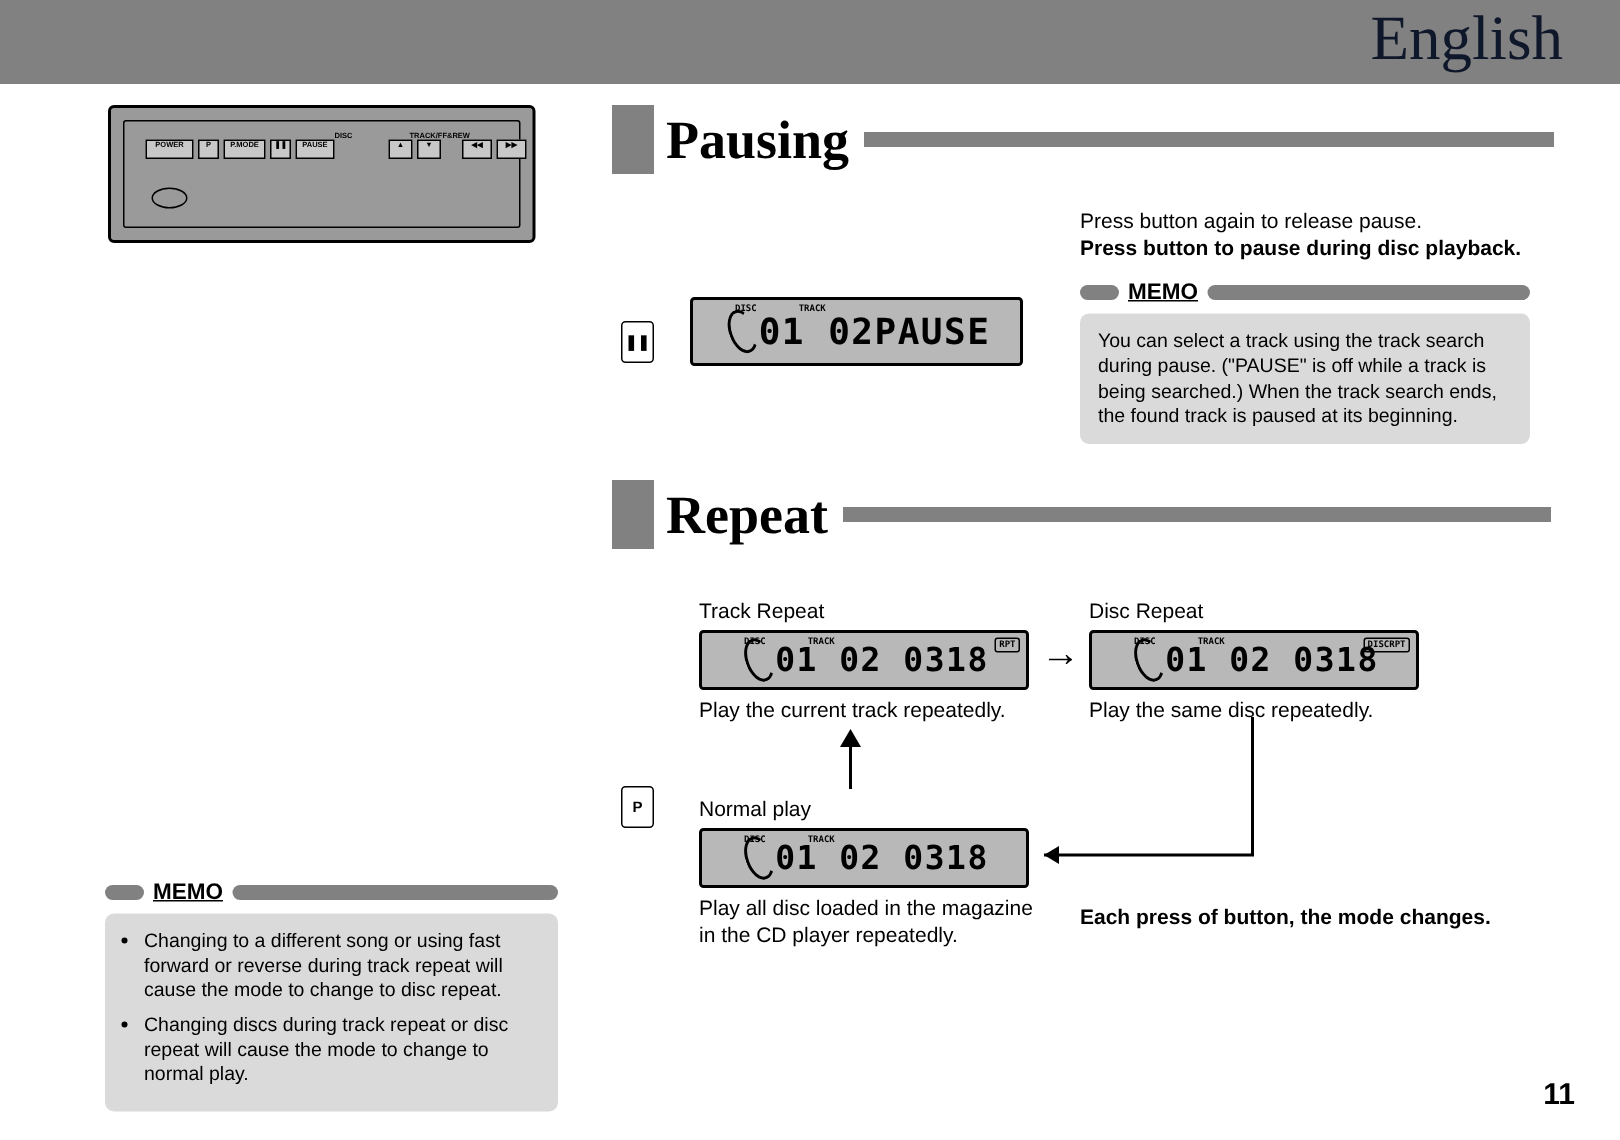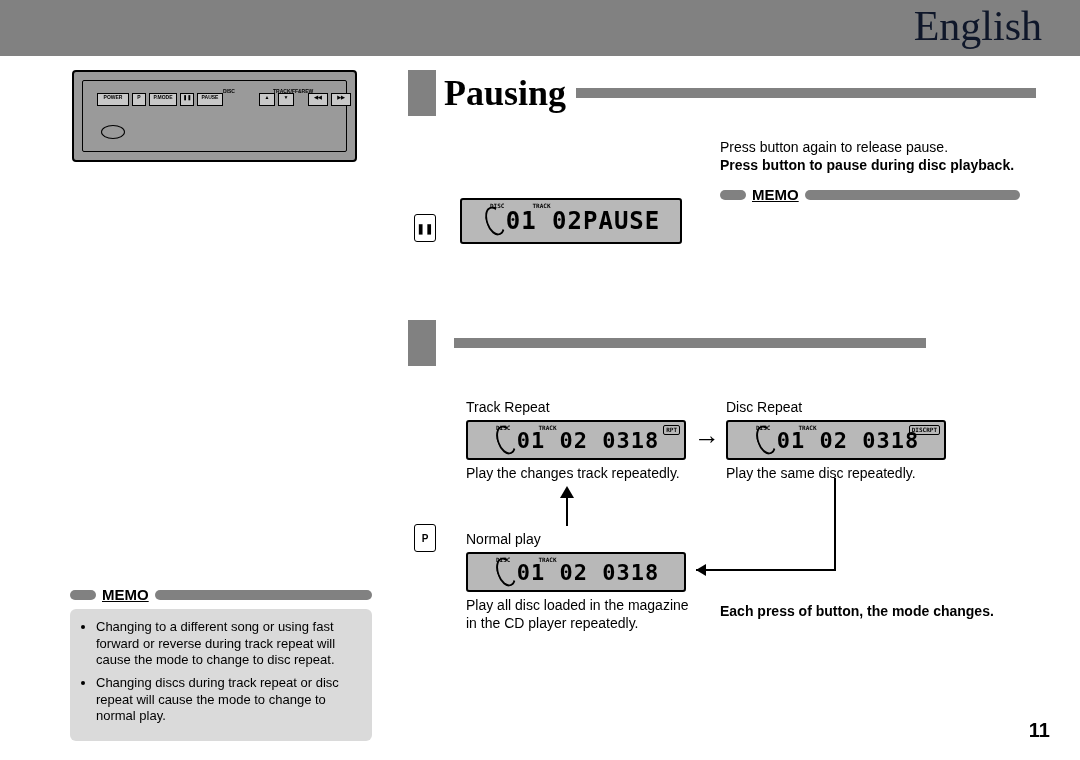--- a/index.html
+++ b/index.html
@@ -265,56 +265,58 @@
 </div>
 
 <div style="position:absolute; left:720px; top:136px; width:300px;">
   <div class="bodytext" style="margin-top:2px;">Press button again to release pause.</div>
   <div class="bodytext bold">Press button to pause during disc playback.</div>
   <div class="memo-head" style="margin-top:12px;">
     <div class="pill"></div>
     <div class="label">MEMO</div>
     <div class="line"></div>
   </div>
+  <div class="memo-box">You can select a track using the track search during pause. ("PAUSE" is off while a track is being searched.) When the track search ends, the found track is paused at its beginning.</div>
 </div>
 
 <div class="iconbtn" style="position:absolute; left:414px; top:214px;">
   <span>❚❚</span>
 </div>
 
 <div class="lcd" style="position:absolute; left:460px; top:198px; width:222px; height:46px;align-items:center;">
   <div class="arc"></div>
   <div class="labels">
     <span>DISC</span>
     <span>TRACK</span>
   </div>
   <div class="seg" style="font-size:24px;">01 02PAUSE</div>
 </div>
 
 <div class="section-heading" style="top:320px;">
   <div class="tab"></div>
+  <div class="title">Repeat</div>
   <div class="bar" style="width:472px;"></div>
 </div>
 
 <div class="iconbtn" style="position:absolute; left:414px; top:524px;">
   <span>P</span>
 </div>
 
 <div style="position:absolute; left:466px; top:398px; width:222px;">
   <div class="bodytext">Track Repeat</div>
   <div class="lcd" style="width:220px; height:40px; margin-top:4px;">
     <div class="arc"></div>
     <div class="labels">
         <span>DISC</span>
         <span>TRACK</span>
       </div>
     <div class="badge">RPT</div>
     <div class="seg" style="font-size:22px;">01 02 0318</div>
   </div>
-  <div class="bodytext" style="margin-top:4px;">Play the changes track repeatedly.</div>
+  <div class="bodytext" style="margin-top:4px;">Play the current track repeatedly.</div>
 </div>
 
 <div class="arrow-right" style="position:absolute; left:694px; top:420px;">→</div>
 
 <div style="position:absolute; left:726px; top:398px; width:222px;">
   <div class="bodytext">Disc Repeat</div>
   <div class="lcd" style="width:220px; height:40px; margin-top:4px;">
     <div class="arc"></div>
     <div class="labels">
         <span>DISC</span>

